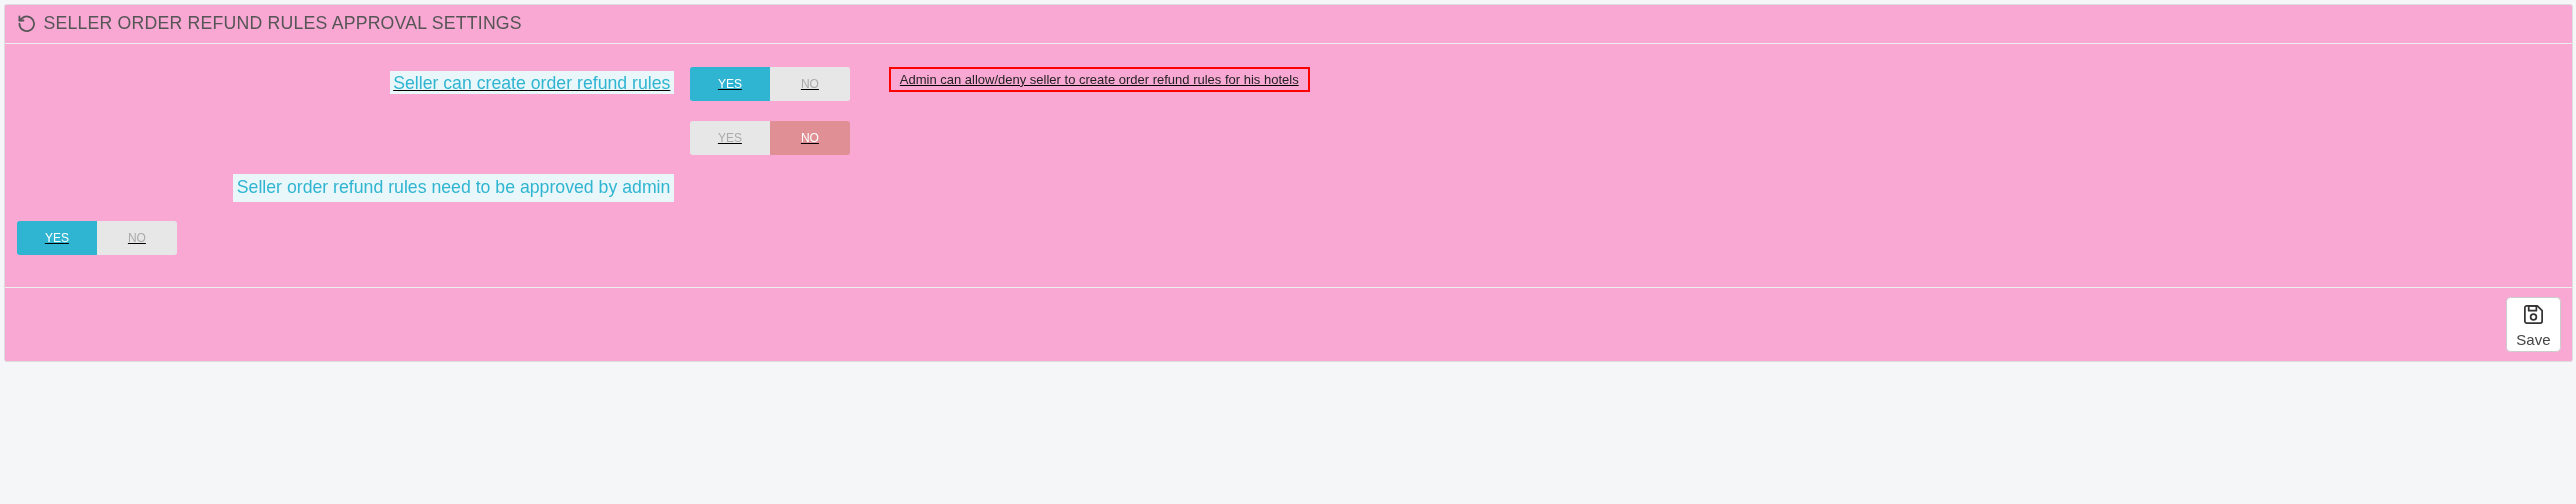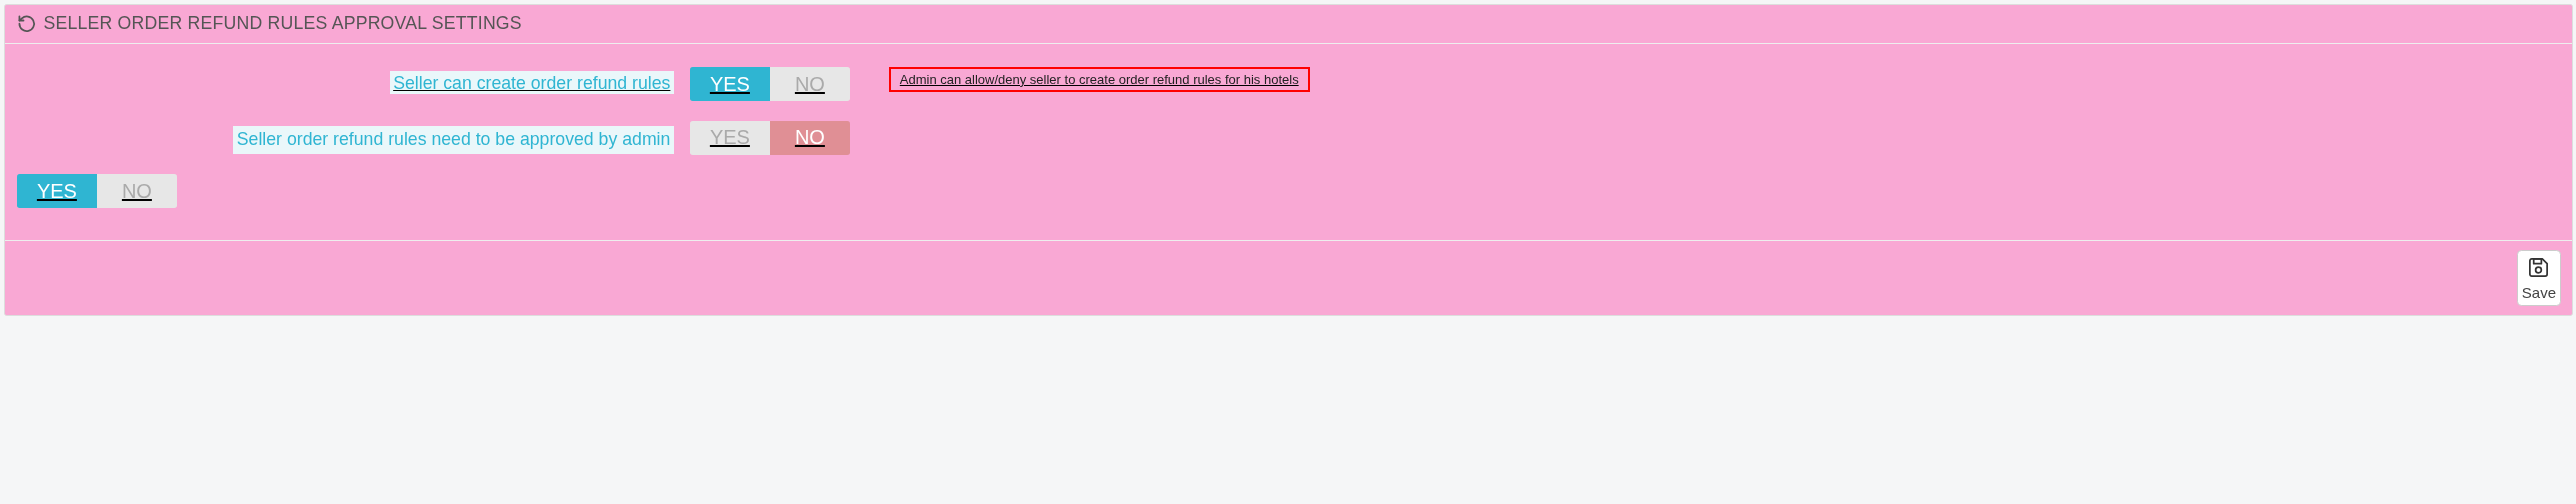--- a/index.html
+++ b/index.html
@@ -58,21 +58,21 @@
       display: inline-flex;
       border-radius: 2.7px;
       overflow: hidden;
     }
     .toggle-btn {
       width: 80px;
       height: 34px;
       display: flex;
       align-items: center;
       justify-content: center;
-      font-size: 20px;
+      font-size: 12px;
       background: #e7e7e7;
       color: #aaa;
       cursor: pointer;
       border: none;
       outline: none;
     }
     .toggle-btn.active-yes {
       background: #2fb5d2;
       color: #fff;
     }
@@ -98,21 +98,21 @@
       border: 0.9px solid #ccc;
       border-radius: 4.4px;
       background: #fff;
       padding: 5.3px 8.9px 3.5px;
       display: flex;
       flex-direction: column;
       align-items: center;
       font-size: 15px;
       color: #444;
       cursor: pointer;
-      width: 44px;
+      width: 55px;
     }
     .save-btn svg { margin-bottom: 1.8px; }
     .multiline-label { display: inline-block; line-height: 1.35; }
   </style>
 </head>
 <body>
 
 <div class="panel">
 
   <div class="panel-header">
@@ -133,21 +133,21 @@
       </div>
       <div class="toggle">
         <button class="toggle-btn active-yes">YES</button>
         <button class="toggle-btn">NO</button>
       </div>
       <div class="help">Admin can allow/deny seller to create order refund rules for his hotels</div>
     </div>
 
     <div class="form-row">
       <div class="form-label">
-        <span class="multiline-label" style="max-width:549px;">Seller order refund rules need to be approved by admin</span>
+        <span class="multiline-label" style="max-width:549px;margin-top:48px;">Seller order refund rules need to be approved by admin</span>
       </div>
       <div class="toggle">
         <button class="toggle-btn">YES</button>
         <button class="toggle-btn active-no">NO</button>
       </div>
     </div>
 
     <div class="form-row">
       <div class="toggle">
         <button class="toggle-btn active-yes">YES</button>

